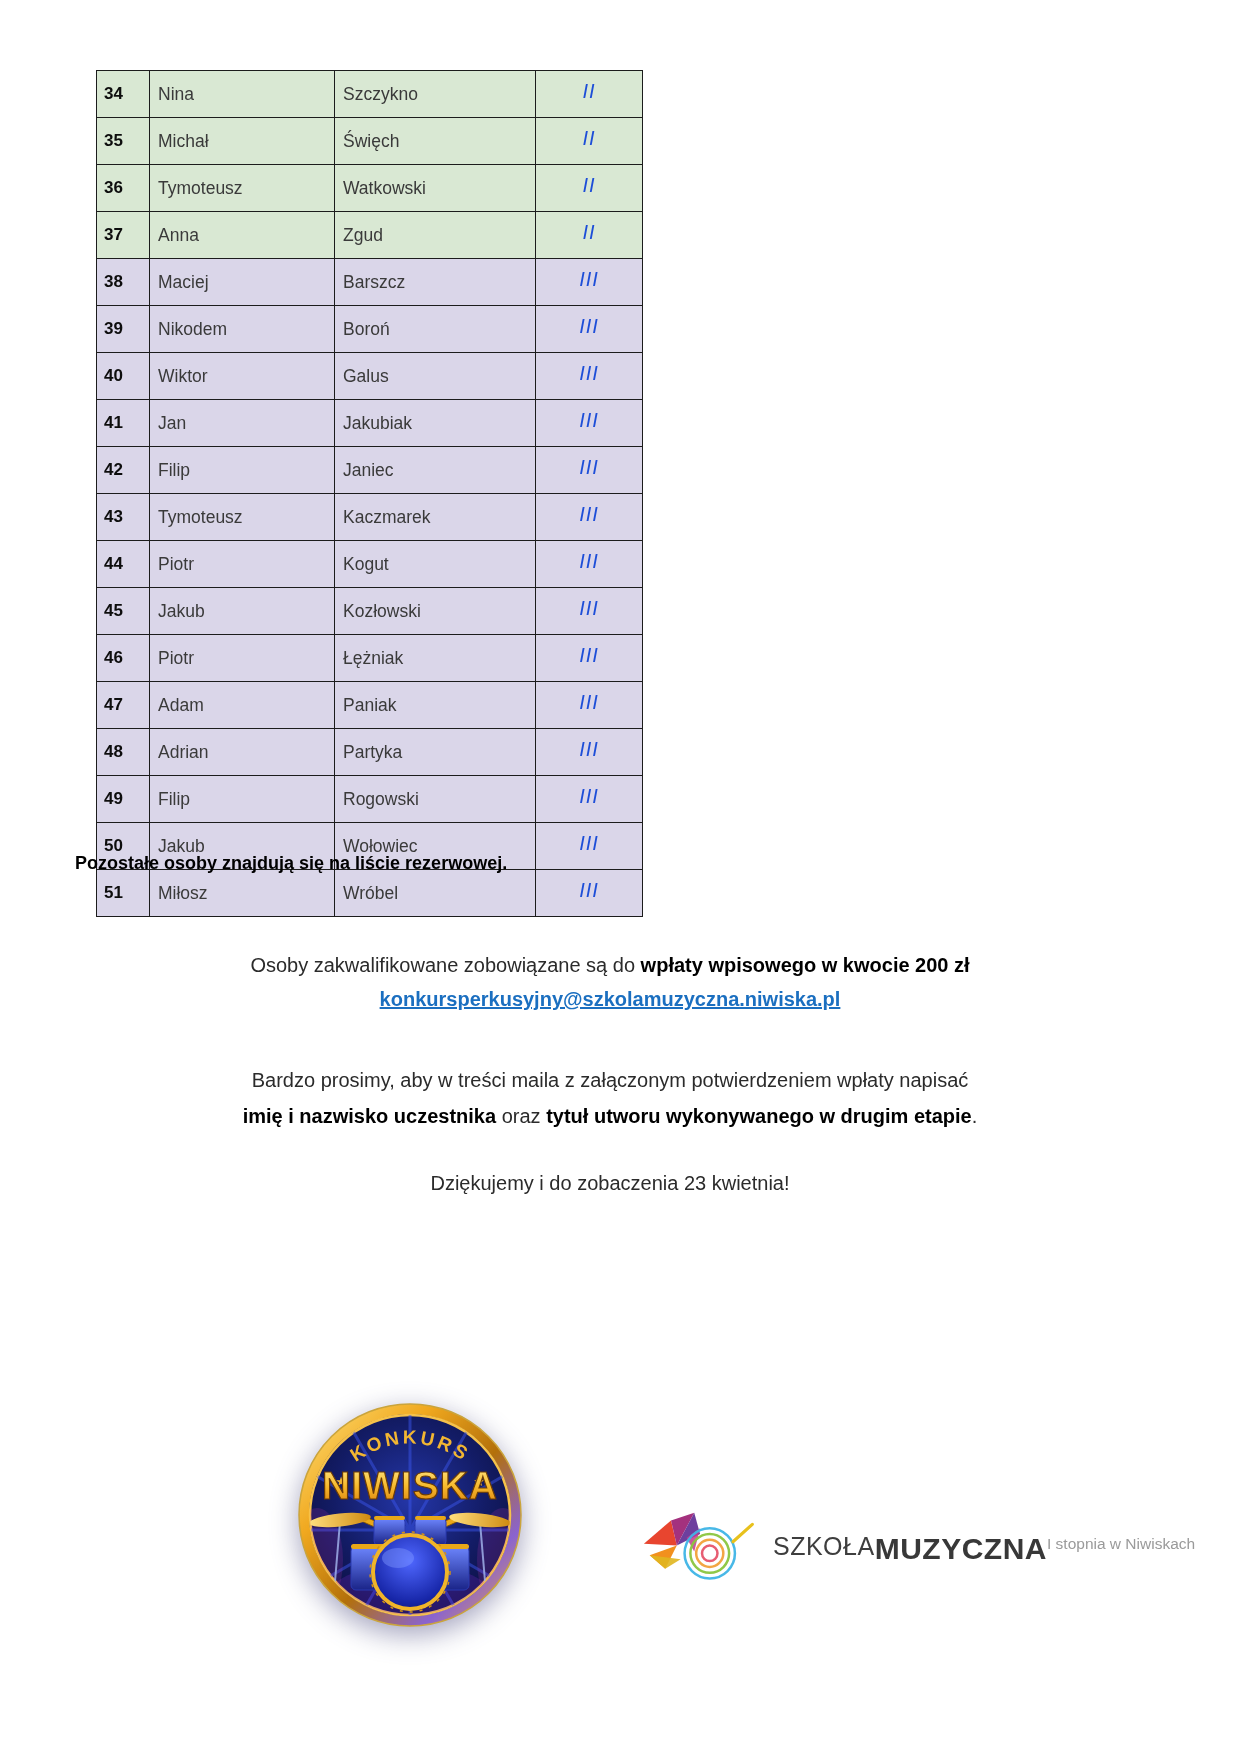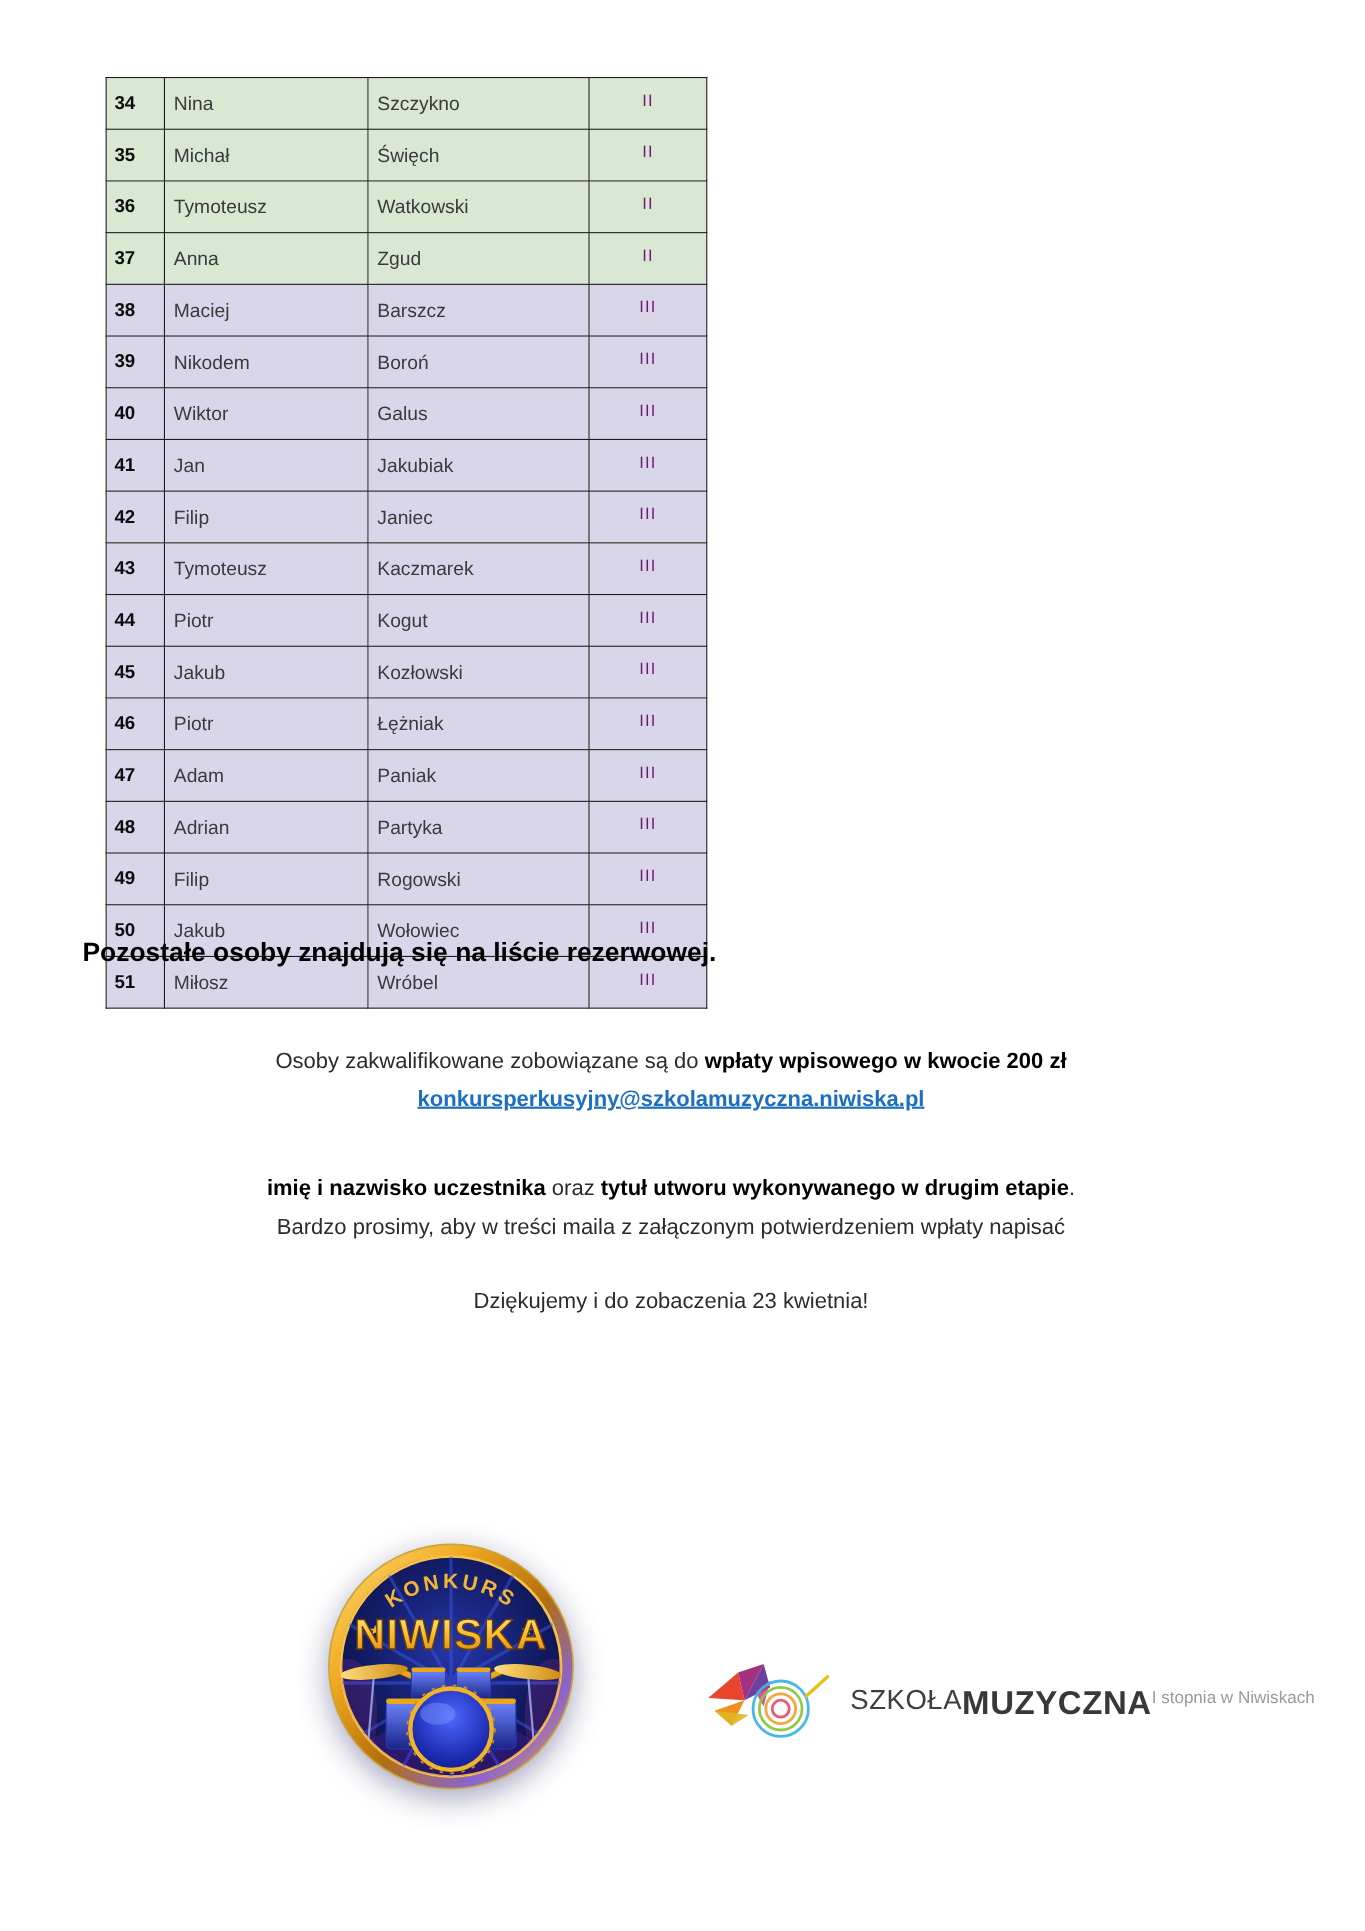--- a/index.html
+++ b/index.html
@@ -15,25 +15,25 @@
   }
   table.participants td{
     border:1px solid #1c1c1c;height:39px;vertical-align:middle;
     overflow:hidden;white-space:nowrap;
   }
   tr.g2 td{background:#d9e8d3;}
   tr.g3 td{background:#dad6e9;}
   td.no{width:44px;font-weight:bold;font-size:17px;color:#0d0d0d;padding-left:7px;}
   td.first{width:175px;font-size:17.5px;color:#3a3a3a;padding-left:8px;}
   td.last{width:191px;font-size:17.5px;color:#3a3a3a;padding-left:8px;}
-  td.grp{width:104px;text-align:center;font-size:15px;color:#701a75;letter-spacing:1px;padding-bottom:6px;}
+  td.grp{width:104px;text-align:center;font-size:20px;color:#1d4ed8;letter-spacing:1px;padding-bottom:6px;font-style:italic;}
 
   
   .reserve{
-    position:absolute;left:75px;top:853px;font-size:24px;font-weight:bold;color:#000;
+    position:absolute;left:75px;top:853px;font-size:18px;font-weight:bold;color:#000;
   }
   .centerblock{
     position:absolute;left:40px;width:1140px;text-align:center;
     font-size:20px;color:#2b2b2b;
   }
   .payment{top:948px;line-height:34px;}
   .mailnote{top:1062px;line-height:36px;}
   .thanks{top:1172px;}
   .b{font-weight:bold;color:#000;}
   .bu{font-weight:bold;color:#000;text-decoration:underline;}
@@ -171,22 +171,22 @@
   </table>
 
   <div class="reserve">Pozostałe osoby znajdują się na liście rezerwowej.</div>
 
   <div class="centerblock payment">
     <div><span>Osoby zakwalifikowane zobowiązane są do </span><span class="b">wpłaty wpisowego w kwocie 200 zł</span></div>
     <div><span class="link">konkursperkusyjny@szkolamuzyczna.niwiska.pl</span></div>
   </div>
 
   <div class="centerblock mailnote">
+    <div>Bardzo prosimy, aby w treści maila z załączonym potwierdzeniem wpłaty napisać</div>
     <div><span class="b">imię i nazwisko uczestnika</span><span> oraz </span><span class="b">tytuł utworu wykonywanego w drugim etapie</span><span>.</span></div>
-    <div>Bardzo prosimy, aby w treści maila z załączonym potwierdzeniem wpłaty napisać</div>
   </div>
 
   <div class="centerblock thanks">Dziękujemy i do zobaczenia 23 kwietnia!</div>
 
   <svg class="badge" viewBox="0 0 230 230">
     <defs>
       <linearGradient id="goldRim" x1="0" y1="0" x2="1" y2="1">
         <stop offset="0" stop-color="#ffe27a"></stop>
           <stop offset="0.3" stop-color="#f0a81f"></stop>
         <stop offset="0.55" stop-color="#b3700a"></stop>

